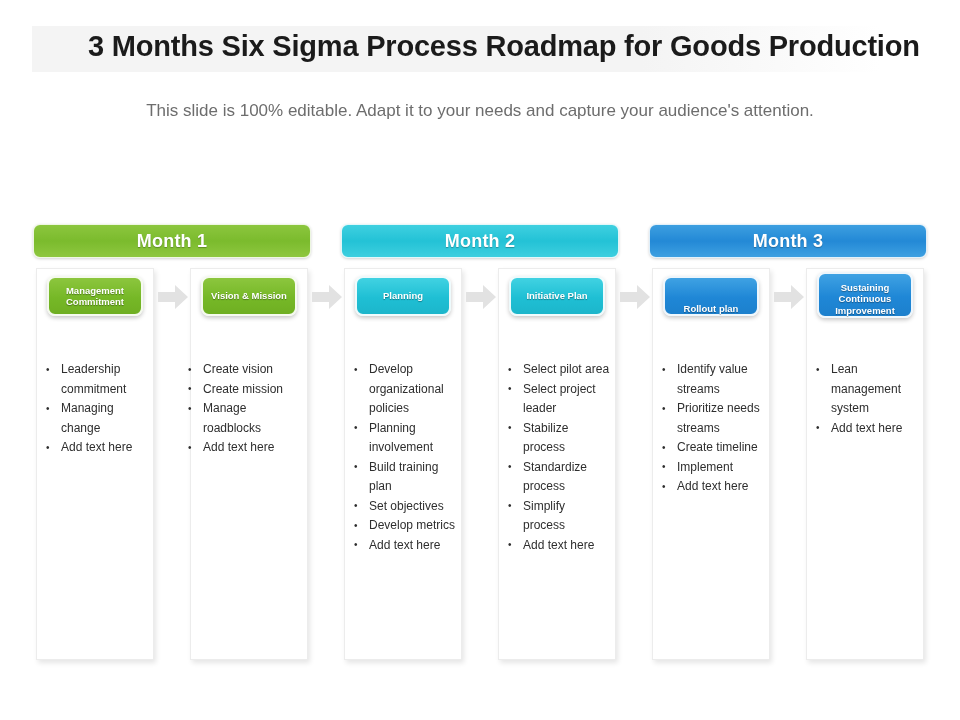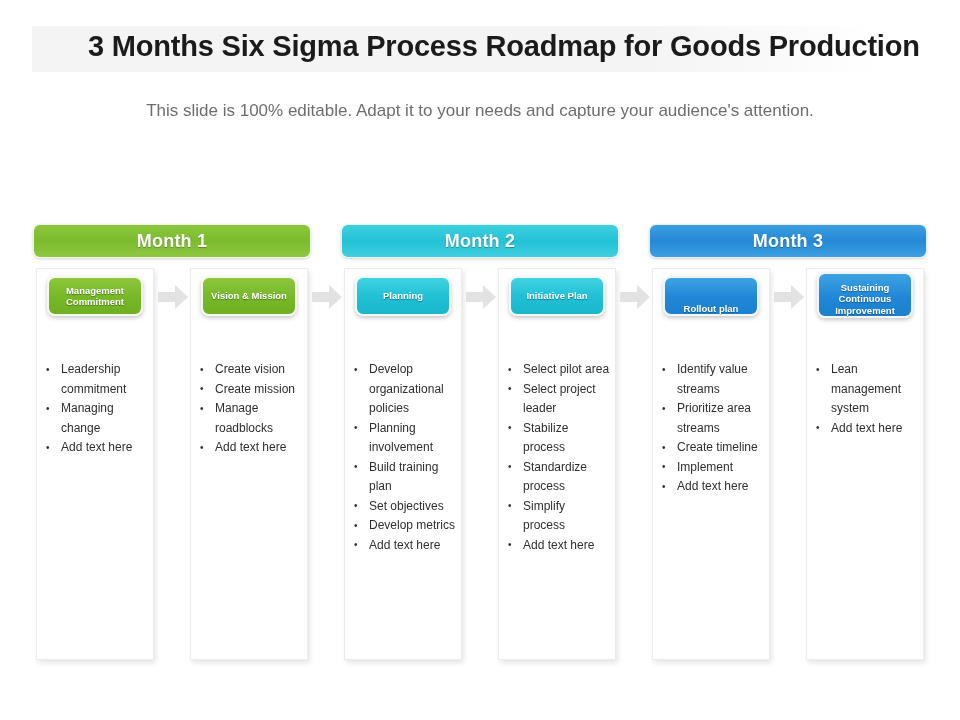--- a/index.html
+++ b/index.html
@@ -214,21 +214,21 @@
   <svg viewBox="0 0 34 28">
       <path d="M2 9 H19 V2 L32 14 L19 26 V19 H2 Z" fill="currentColor"></path>
     </svg>
 </div>
 
 <ul class="bullets" style="left:44px;">
     <li>Leadership commitment</li>
     <li>Managing change</li>
     <li>Add text here</li>
   </ul>
-<ul class="bullets" style="left:198px;">
+<ul class="bullets" style="left:186px;">
     <li>Create vision</li>
     <li>Create mission</li>
     <li>Manage roadblocks</li>
     <li>Add text here</li>
   </ul>
 <ul class="bullets" style="left:352px;">
     <li>Develop organizational policies</li>
     <li>Planning involvement</li>
     <li>Build training plan</li>
     <li>Set objectives</li>
@@ -238,21 +238,21 @@
 <ul class="bullets" style="left:506px;">
     <li>Select pilot area</li>
     <li>Select project leader</li>
     <li>Stabilize process</li>
     <li>Standardize process</li>
     <li>Simplify process</li>
     <li>Add text here</li>
   </ul>
 <ul class="bullets" style="left:660px;">
     <li>Identify value streams</li>
-    <li>Prioritize area streams</li>
+    <li>Prioritize needs streams</li>
     <li>Create timeline</li>
     <li>Implement</li>
     <li>Add text here</li>
   </ul>
 <ul class="bullets" style="left:814px;">
     <li>Lean management system</li>
     <li>Add text here</li>
   </ul>
 
 </body></html>

